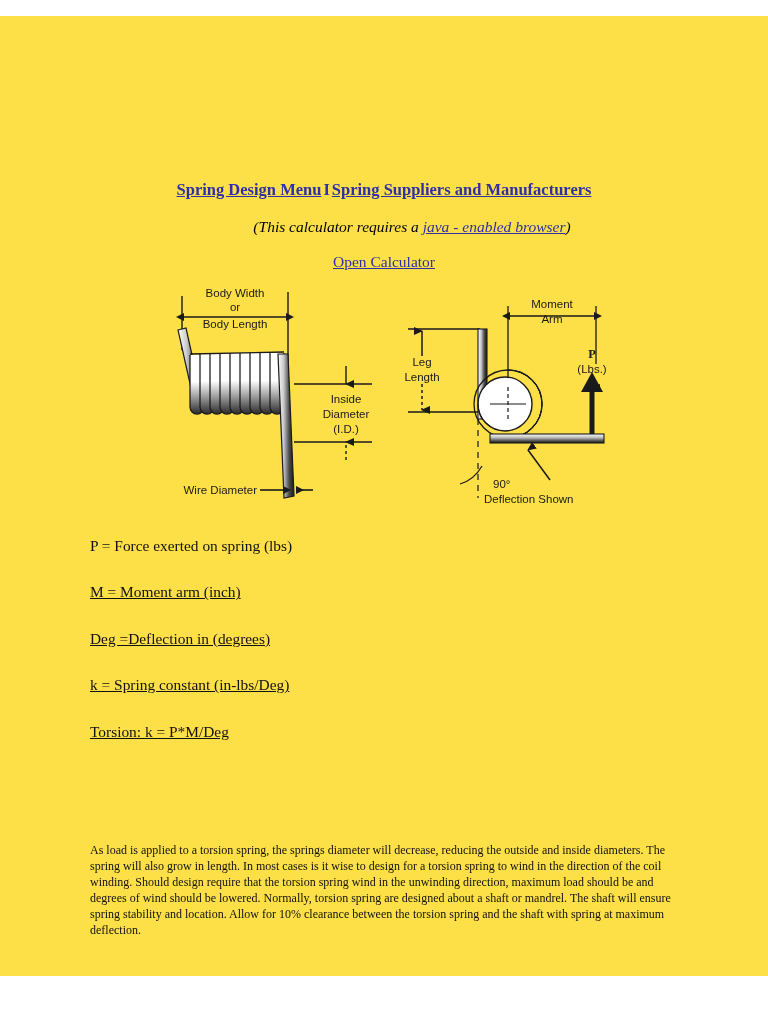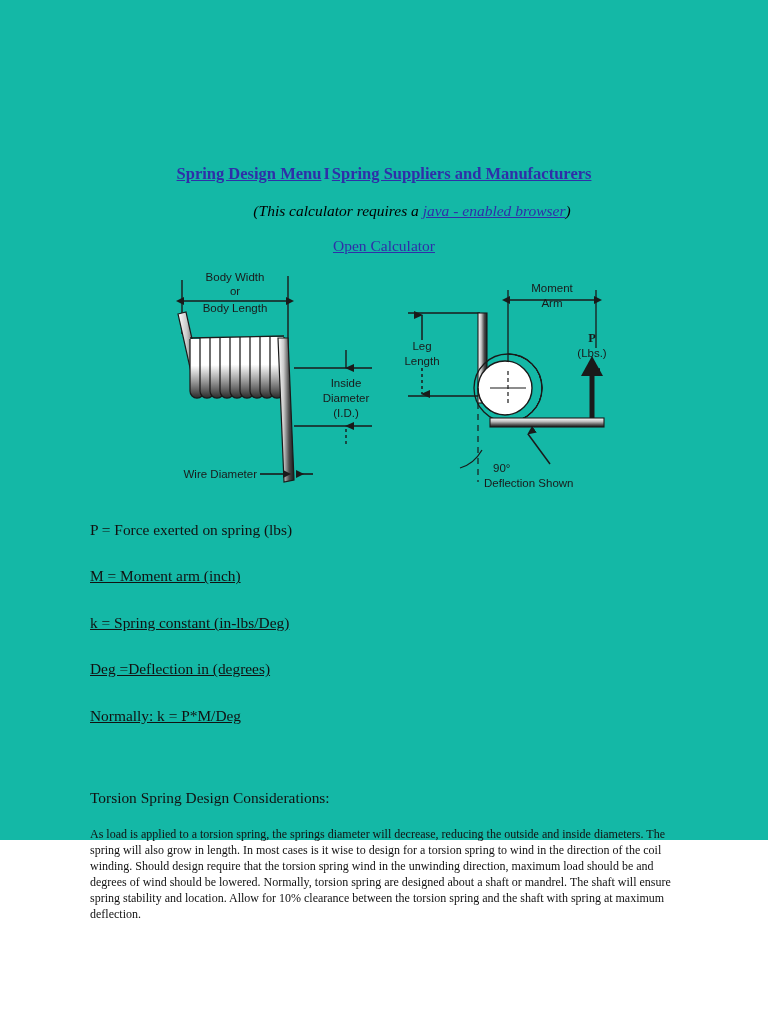--- a/index.html
+++ b/index.html
@@ -13,24 +13,24 @@
     height: 1024px;
     position: relative;
     font-family: "Liberation Serif", "DejaVu Serif", serif;
     color: #000000;
     overflow: hidden;
   }
 
   
   .page {
     position: absolute;
-    left: 0; top: 0;
-    width: 768px;
-    height: 840px;
-    background: #14b8a6;
+    left: 0; top: 16px;
+    width: 768px;
+    height: 960px;
+    background: #fde047;
   }
 
   
   .nav-row {
     position: absolute;
     left: 0;
     top: 165px;
     width: 768px;
     text-align: center;
     font-size: 16.5px;
@@ -278,22 +278,21 @@
 
         <text x="333" y="204" text-anchor="start">90°</text>
         <text x="324" y="219" text-anchor="start">Deflection Shown</text>
       </g>
     </svg>
   </div>
 
   <div class="body-copy">
     <p class="para">P = Force exerted on spring (lbs)</p>
     <p class="para">M = Moment arm  (inch)</p>
+    <p class="para">Deg =Deflection in (degrees)</p>
     <p class="para">k = Spring constant  (in-lbs/Deg)</p>
-    <p class="para">Deg =Deflection in (degrees)</p>
-    <p class="para">Normally:   k  =   P*M/Deg</p>
-  </div>
-
-  <div class="section-head">Torsion Spring Design Considerations:</div>
+    <p class="para">Torsion:   k  =   P*M/Deg</p>
+  </div>
+
 
   <div class="closing-copy">As load is applied to a torsion spring, the springs diameter will decrease, reducing the outside and inside diameters.  The spring will also grow in length.  In most cases is it wise to design for a torsion spring to wind in the direction of the coil winding.  Should design require that the torsion spring wind in the unwinding direction, maximum load should be and degrees of wind should be lowered.  Normally, torsion spring are designed about a shaft or mandrel. The shaft will ensure spring stability and location.  Allow for 10% clearance between the torsion spring and the shaft with spring at maximum deflection.</div>
 
 </div>
 
 </body></html>

